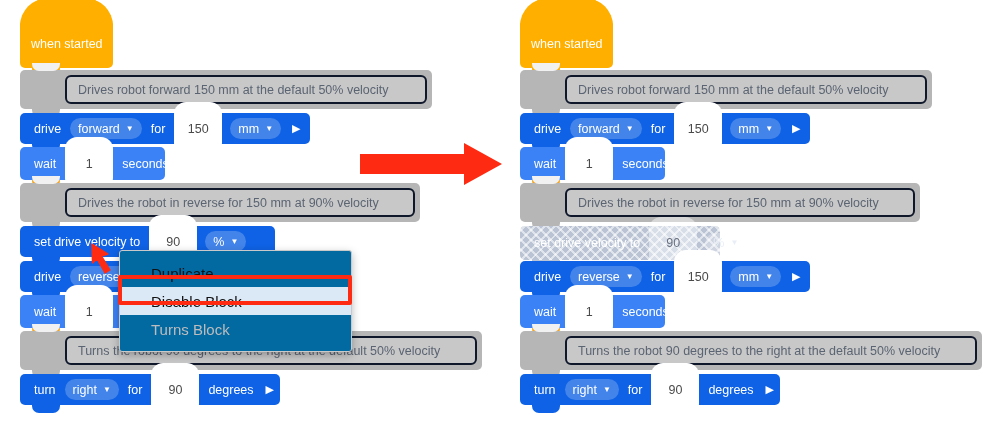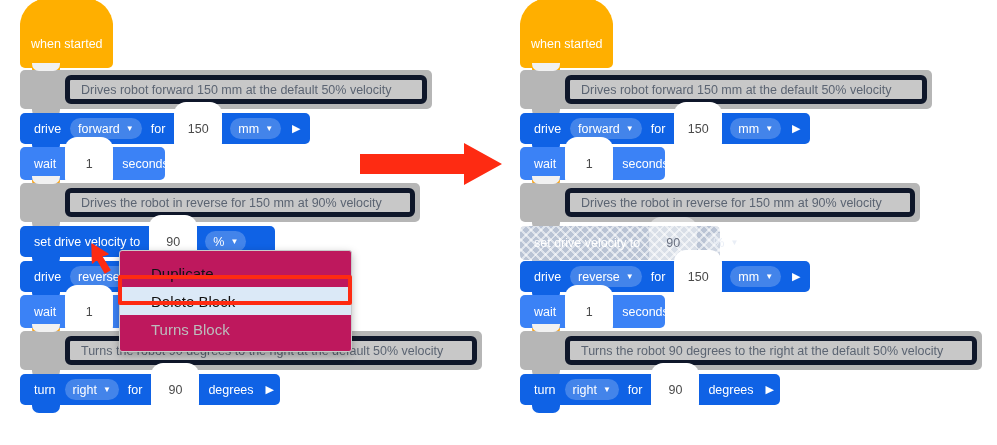--- a/index.html
+++ b/index.html
@@ -27,21 +27,21 @@
   .control .lbl{padding:0 5px;white-space:nowrap;}
   
   .hat{background:#ffaf00;color:#ffffff;border-radius:5px;font-size:12.5px;}
   .hat .hatcap{position:absolute;left:0;top:-22px;width:100%;height:28px;
     background:#ffaf00;border-radius:40px 40px 0 0;}
   .hat .hattxt{position:relative;z-index:2;padding-left:11px;}
 
   
   .cmt{background:#b6b6b6;border-radius:5px;height:39px;}
   .cmt .inner{position:absolute;left:45px;top:5px;right:5px;bottom:5px;
-    background:#c8c8c8;border:5px solid #0f172a;border-radius:6px;
+    background:#c8c8c8;border:2px solid #0f172a;border-radius:6px;
     display:flex;align-items:center;padding-left:11px;
     color:#5b6472;font-size:12.5px;white-space:nowrap;}
 
   
   .dd{background:rgba(255,255,255,0.22);border-radius:14px;height:21px;
       display:flex;align-items:center;padding:0 8px;margin:0 4px;
       color:#fff;font-size:12.5px;white-space:nowrap;}
   .dd .caret{margin-left:6px;font-size:8px;line-height:1;}
   .numf{background:#ffffff;color:#4a4a4a;border-radius:12px;height:21px;
         min-width:34px;display:flex;align-items:center;justify-content:center;
@@ -56,21 +56,21 @@
       repeating-linear-gradient(-45deg, rgba(255,255,255,.55) 0 2px, rgba(0,0,0,0) 2px 7px),
       linear-gradient(#b9c3d4,#b9c3d4);
     color:#ffffff;border-radius:5px;height:34px;font-size:12.5px;padding:0 9px;
   }
   .disabled .lbl{padding:0 5px;white-space:nowrap;}
   .disabled .dd{background:rgba(255,255,255,0.30);color:#e9eef6;}
   .disabled .numf{background:rgba(255,255,255,0.45);color:#6a7180;}
   .disabled .notch{background:#bcc5d6;}
 
   
-  .ctxmenu{position:absolute;background:#be185d;border:1px solid #c9c9c9;
+  .ctxmenu{position:absolute;background:#0369a1;border:1px solid #c9c9c9;
     border-radius:3px;box-shadow:0 3px 9px rgba(0,0,0,.28);
     padding:8px 0;z-index:40;}
   .ctxitem{height:28px;display:flex;align-items:center;padding-left:31px;
     font-size:15px;color:#111111;white-space:nowrap;}
   .ctxitem.sel{background:#dbe9f7;}
   .ctxitem.dis{color:#bdbdbd;}
 
   
   .redbox{position:absolute;border:4px solid #fe2b12;border-radius:2px;
     box-sizing:border-box;z-index:50;pointer-events:none;}
@@ -166,21 +166,21 @@
         <span class="lbl">for</span>
         <span class="numf">90</span>
         <span class="lbl">degrees</span>
         <span class="play">▶</span>
         <div class="notch bot" style="background: rgb(15, 98, 229);"></div>
       </div>
     </div>
 
   <div class="ctxmenu" id="ctxmenu" style="left:119px;top:250px;width:231px;">
       <div class="ctxitem">Duplicate</div>
-      <div class="ctxitem sel">Delete Block</div>
+      <div class="ctxitem sel">Disable Block</div>
       <div class="ctxitem dis">Turns Block</div>
     </div>
 
   <div class="redbox" style="left:118px;top:275px;width:234px;height:30px;"></div>
 
   <svg class="curarrow" style="left:88px;top:240px;" width="36" height="40" viewBox="0 0 36 40">
     <path d="M4 4 L20 14 L13.5 16 L22 30 L17 33 L9 19 L4.5 23 Z" fill="#fe2b12" stroke="#fe2b12" stroke-width="1.4" stroke-linejoin="round"></path>
   </svg>
 
   <svg class="bigarrow" style="left:360px;top:143px;" width="142" height="42" viewBox="0 0 142 42">

